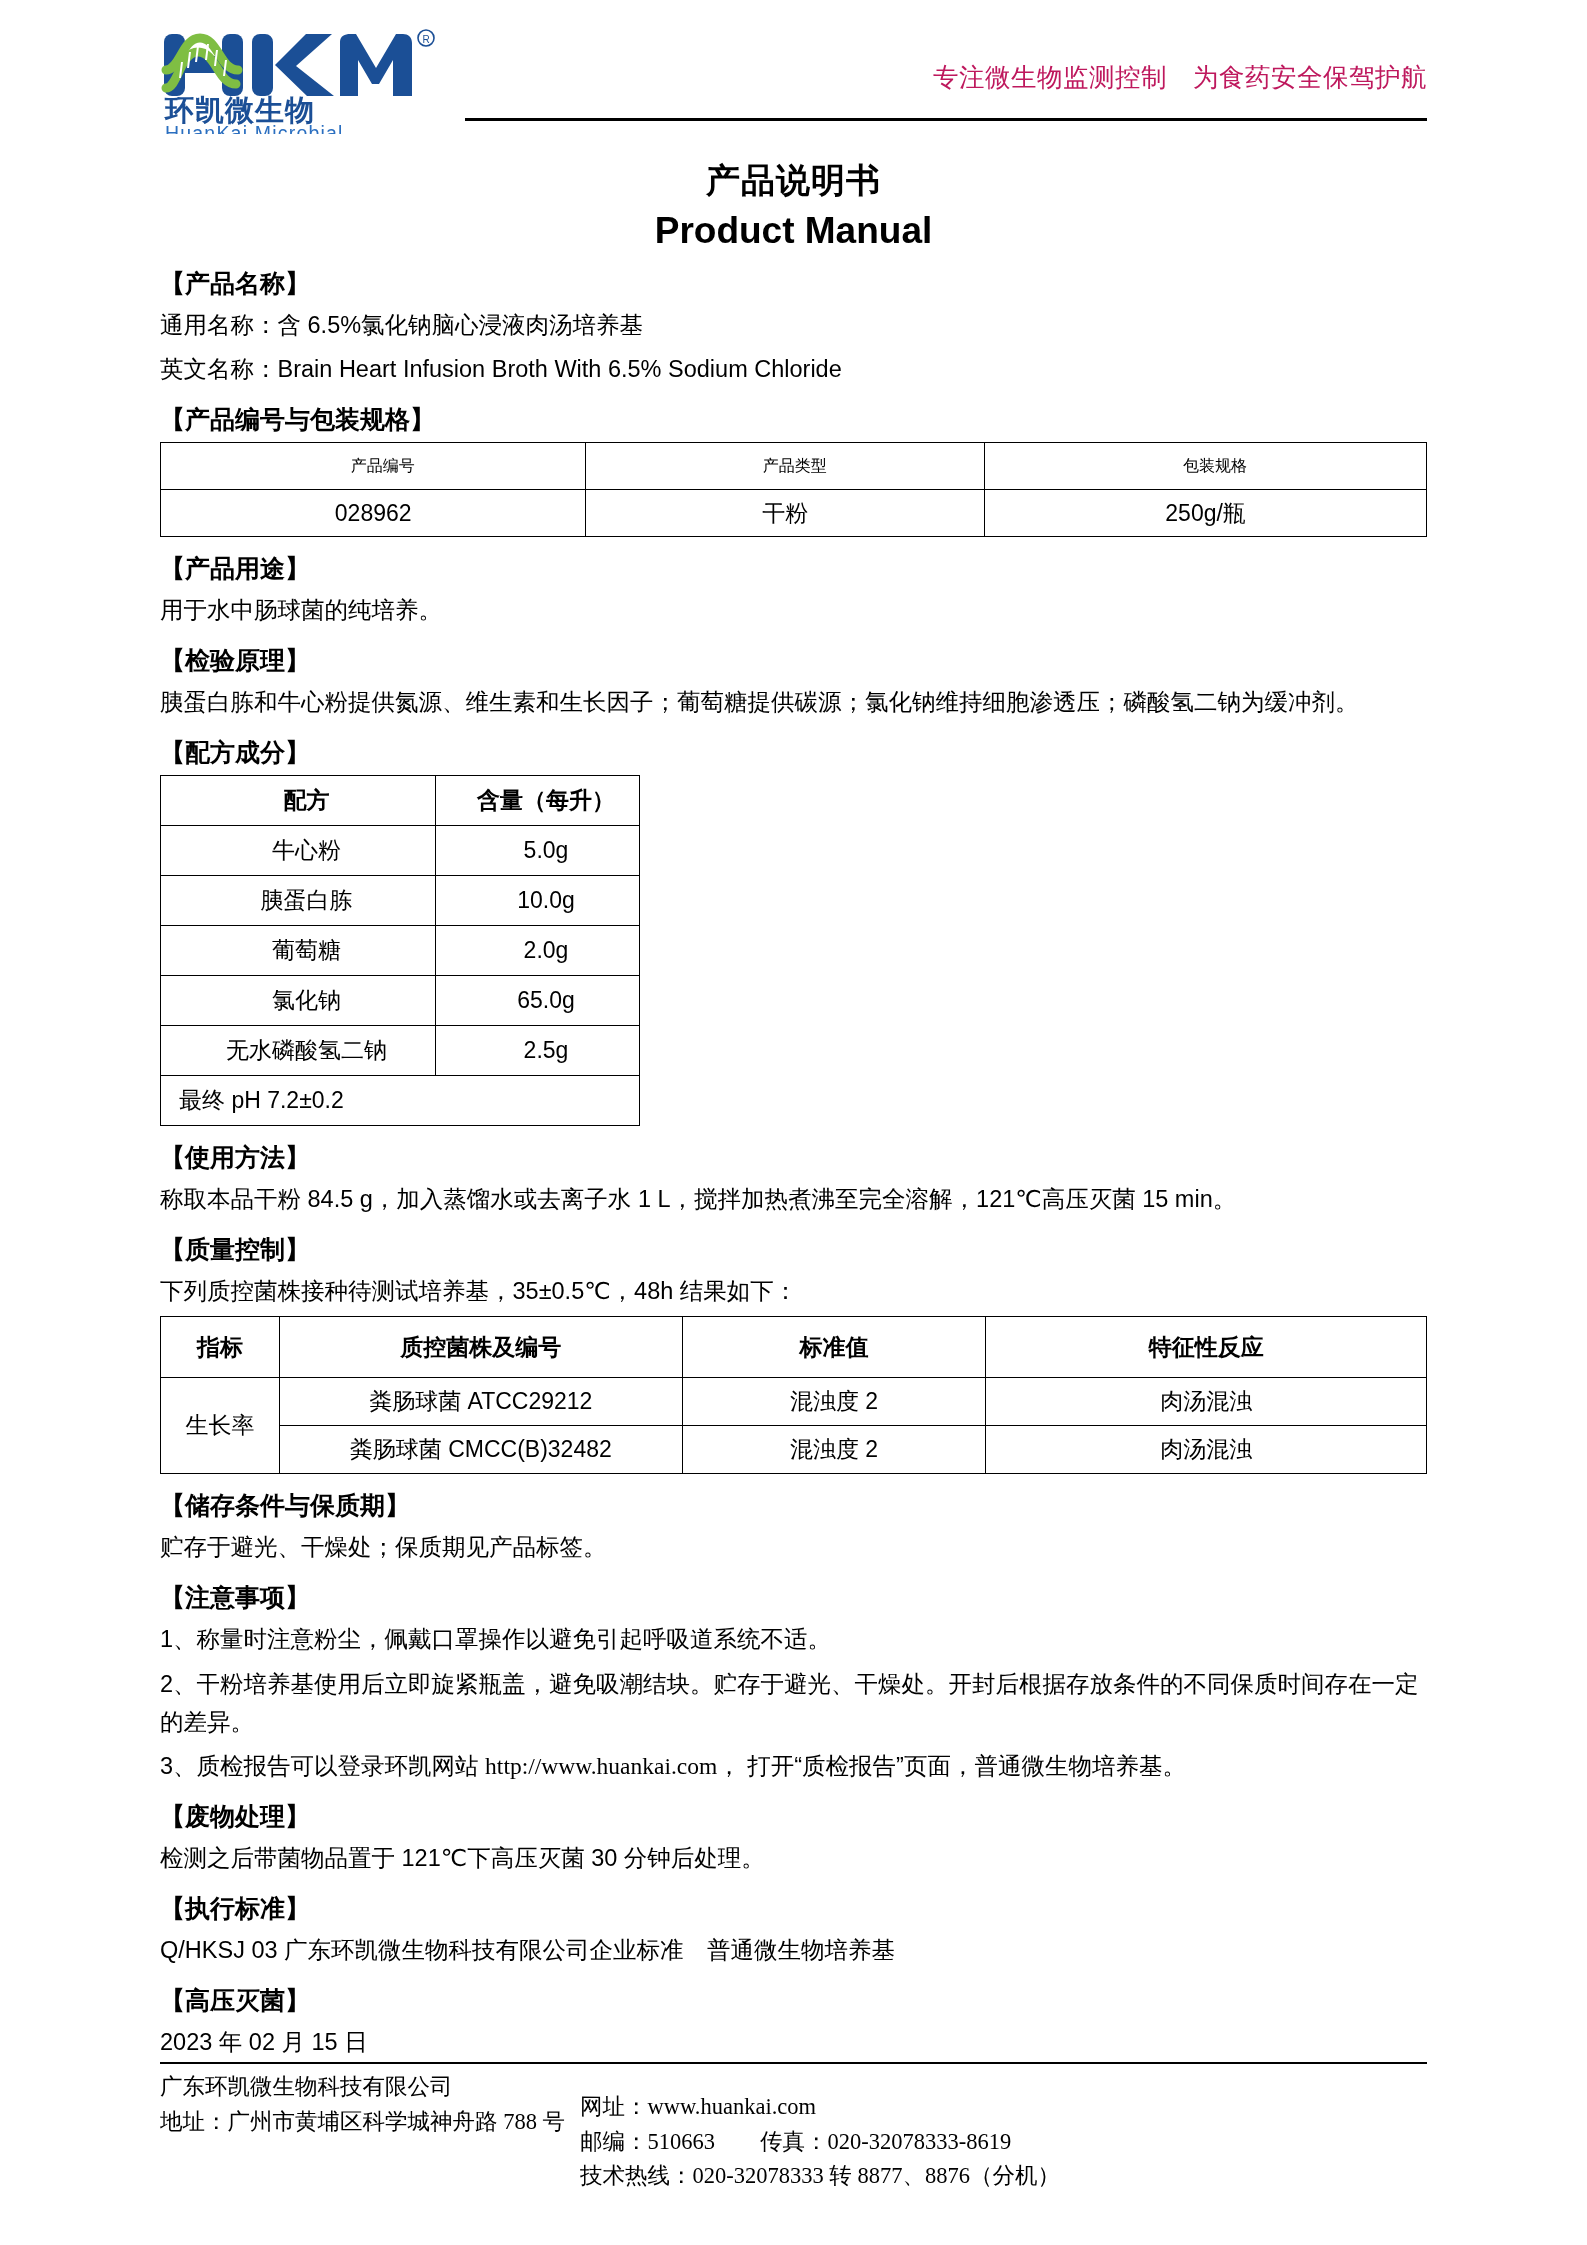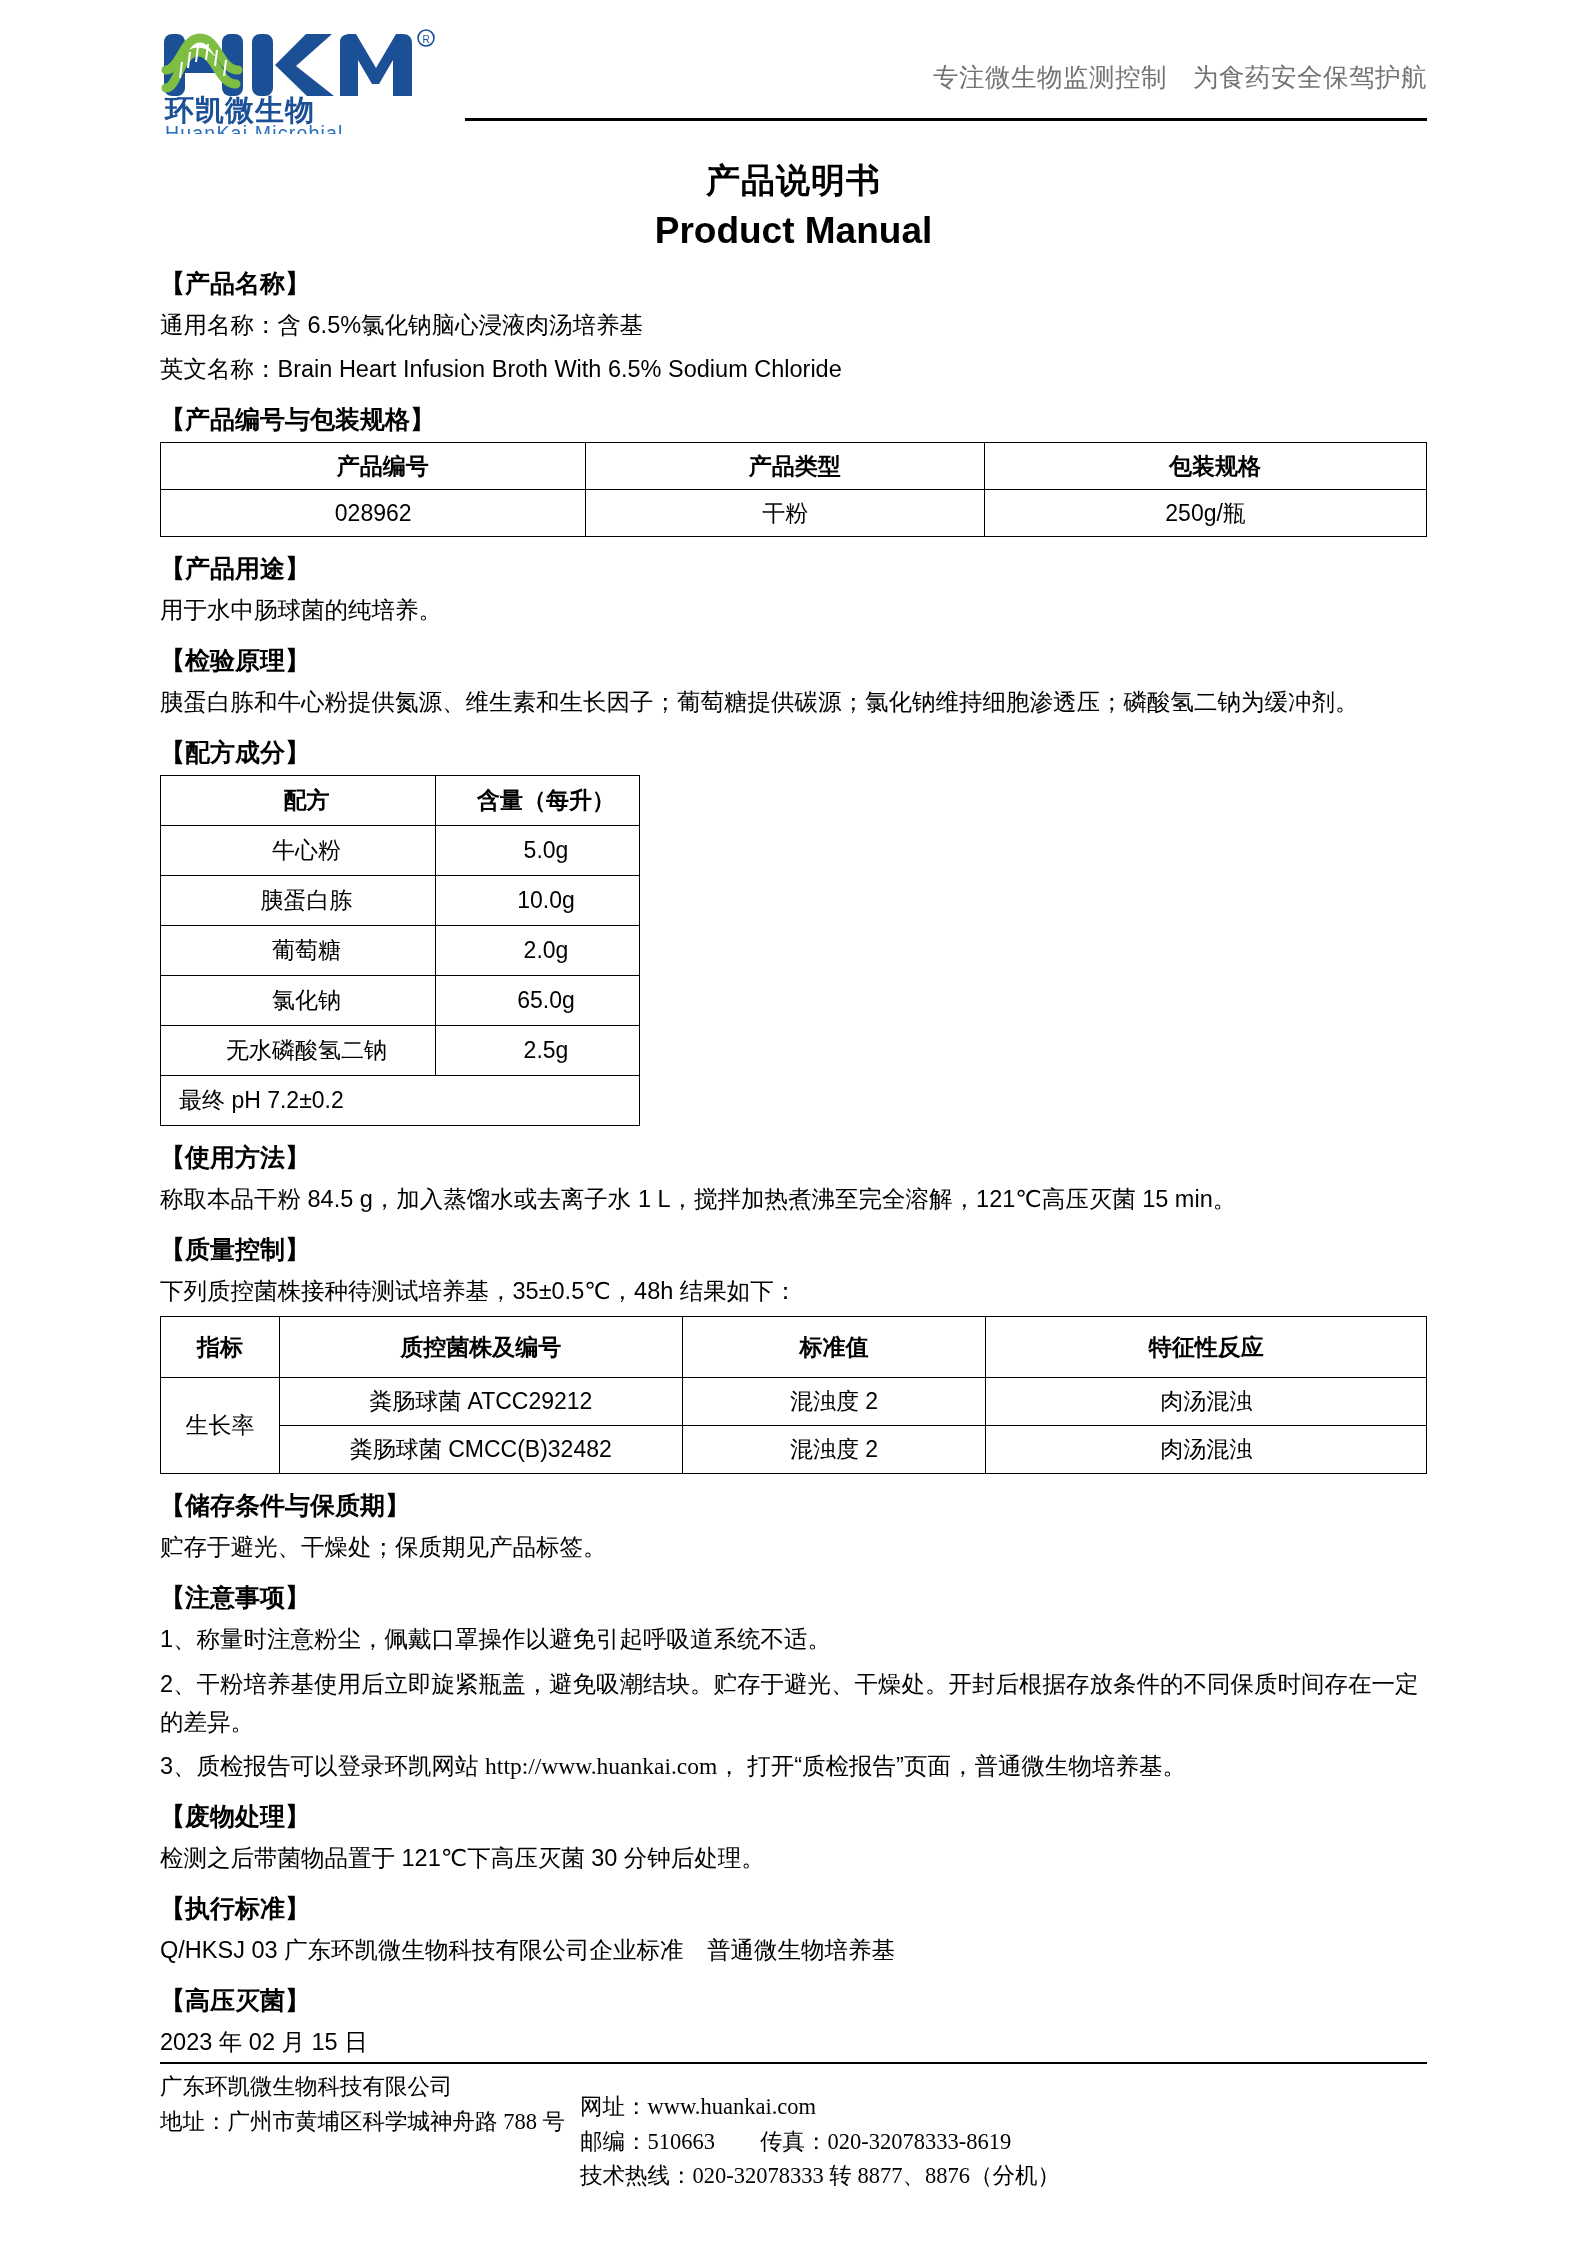--- a/index.html
+++ b/index.html
@@ -37,21 +37,21 @@
     top: 26px;
     width: 290px;
   }
   .logo-svg { display: block; }
   .header-tagline {
     position: absolute;
     right: 0px;
     top: 60px;
     font-size: 25.5px;
     letter-spacing: 0.5px;
-    color: #737373;
+    color: #be185d;
     white-space: nowrap;
     font-family: "Liberation Sans", "DejaVu Sans", sans-serif;
   }
   .header-rule {
     position: absolute;
     left: 305px;
     right: 0px;
     top: 118px;
     height: 3px;
     background: #000;
@@ -100,23 +100,23 @@
     border: 1.5px solid #000;
     text-align: center;
     vertical-align: middle;
   }
   
   .tbl-spec {
     width: 100%;
     margin: 6px 0 2px 0;
   }
   .tbl-spec th {
-    font-weight: bold;
+    font-weight: normal;
     height: 44px;
-    font-size: 23px;
+    font-size: 16px;
     padding-left: 20px;
   }
   .tbl-spec td {
     height: 44px;
     font-size: 23px;
   }
   .tbl-spec .col-a { width: 33.6%; }
   .tbl-spec .col-b { width: 31.5%; }
   .tbl-spec .col-c { width: 34.9%; }
 

